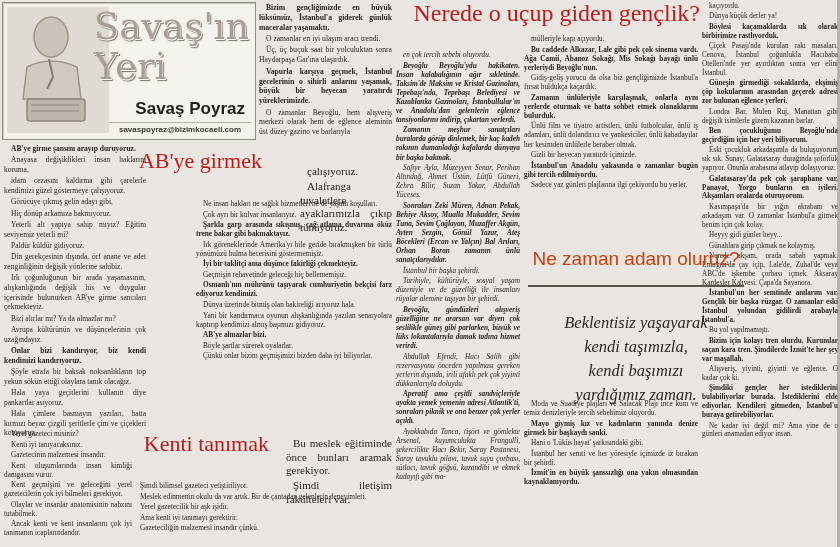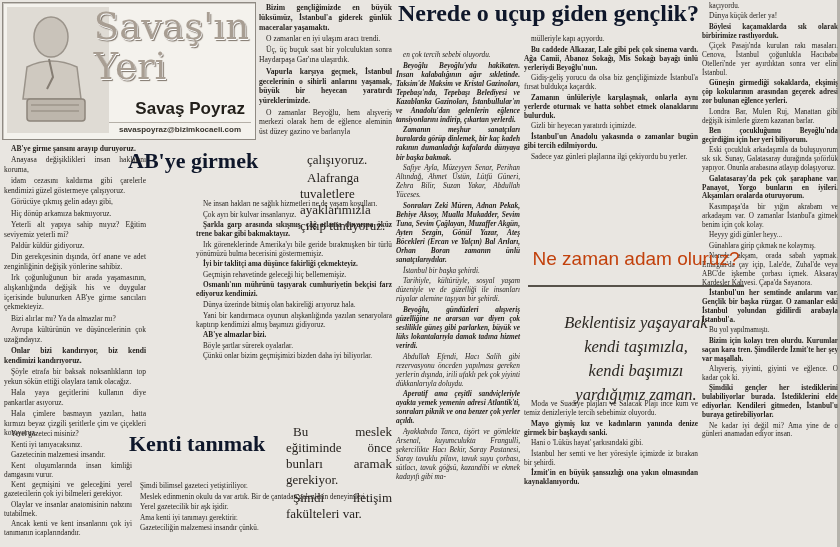--- a/index.html
+++ b/index.html
@@ -4,23 +4,23 @@
 <style>
   html,body{margin:0;padding:0;background:#b8b4ae;}
   .page{position:relative;width:840px;height:547px;background:#e9e6e1;overflow:hidden;
         font-family:"Liberation Serif",serif;color:#27231f;}
   .page::after{content:"";position:absolute;top:0;right:0;width:3px;height:100%;
         background:#8d8881;opacity:.55;}
   .block{position:absolute;}
   .txt{font-size:7.3px;line-height:1.24;text-align:justify;}
   .txt p{margin:0 0 1.5px;text-indent:7px;}
   .txt p.b{font-weight:700;}
-  .txt.lead-sm{font-size:13px;}
-  .hl{font-family:"Liberation Serif",serif;font-weight:700;color:#0f172a;
-      white-space:nowrap;text-align:left;}
+  .txt.lead-sm{font-size:11px;margin-top:13px;}
+  .hl{font-family:"Liberation Serif",serif;font-weight:400;color:#b91c1c;
+      white-space:nowrap;text-align:right;}
   
   .masthead{left:2px;top:2px;width:252px;height:136px;background:#f4f2ed;
       border:1px solid #8f8a83;box-shadow:1px 1px 0 #c9c5bf inset;}
   .photo{position:absolute;left:4px;top:4px;width:102px;height:126px;}
   .logo{position:absolute;right:6px;top:4px;text-align:left;
       font-family:"DejaVu Serif",serif;color:#a89e93;
       text-shadow:0.5px 0.5px 0 #ffffff,1.5px 1.5px 1px #80776d;}
   .logo .l1{font-size:37px;line-height:1.1;}
   .logo .l2{font-size:37px;line-height:1.05;padding-right:8px;}
   .author{position:absolute;right:10px;top:96px;font-family:"Liberation Sans",sans-serif;
@@ -93,20 +93,21 @@
       <p class="b">Beyoğlu, gündüzleri alışveriş güzelliğine ne ararsan var diyen çok seslilikle güneş gibi parlarken, büyük ve lüks lokantalarıyla damak tadına hizmet verirdi.</p>
       <p>Abdullah Efendi, Hacı Salih gibi rezervasyonu önceden yapılması gereken yerlerin dışında, irili ufaklı pek çok yiyinti dükkanlarıyla doluydu.</p>
       <p class="b">Aperatif ama çeşitli sandviçleriyle ayakta yemek yemenin adresi Atlantik'ti, sonraları piknik ve ona benzer çok yerler açıldı.</p>
       <p>Ayakkabıda Tanca, tişört ve gömlekte Arsenal, kuyumculukta Frangulli, şekercilikte Hacı Bekir, Saray Pastanesi, Saray tavuklu pilavı, tavuk suyu çorbası, sütlacı, tavuk göğsü, kazandibi ve ekmek kadayıfı gibi ma-</p>
     </div>
   <div class="block txt col5">
       <p>mülleriyle kapı açıyordu.</p>
       <p class="b">Bu caddede Alkazar, Lale gibi pek çok sinema vardı. Ağa Camii, Abanoz Sokağı, Mis Sokağı bayağı ünlü yerleriydi Beyoğlu'nun.</p>
       <p>Gidiş-geliş yorucu da olsa biz gençliğimizde İstanbul'a fırsat buldukça kaçardık.</p>
       <p class="b">Zamanın ünlüleriyle karşılaşmak, onlarla aynı yerlerde oturmak ve hatta sohbet etmek olanaklarını bulurduk.</p>
+      <p>Ünlü film ve tiyatro artistleri, ünlü futbolcular, ünlü iş adamları, ünlü dolandırıcı ve yankesiciler, ünlü kabadayılar her kesimden ünlülerle beraber olmak.</p>
       <p>Gizli bir heyecan yaratırdı içimizde.</p>
       <p class="b">İstanbul'un Anadolu yakasında o zamanlar bugün gibi tercih edilmiyordu.</p>
       <p>Sadece yaz günleri plajlarına ilgi çekiyordu bu yerler.</p>
     </div>
   <div class="block txt moda">
       <p>Moda ve Suadiye plajları ve Salacak Plajı ince kum ve temiz denizleriyle tercih sebebimiz oluyordu.</p>
       <p class="b">Mayo giymiş kız ve kadınların yanında denize girmek bir başkaydı sanki.</p>
       <p>Hani o 'Lüküs hayat' şarkısındaki gibi.</p>
       <p>İstanbul her semti ve her yöresiyle içimizde iz bırakan bir şehirdi.</p>
       <p class="b">İzmit'in en büyük şanssızlığı ona yakın olmasından kaynaklanıyordu.</p>

